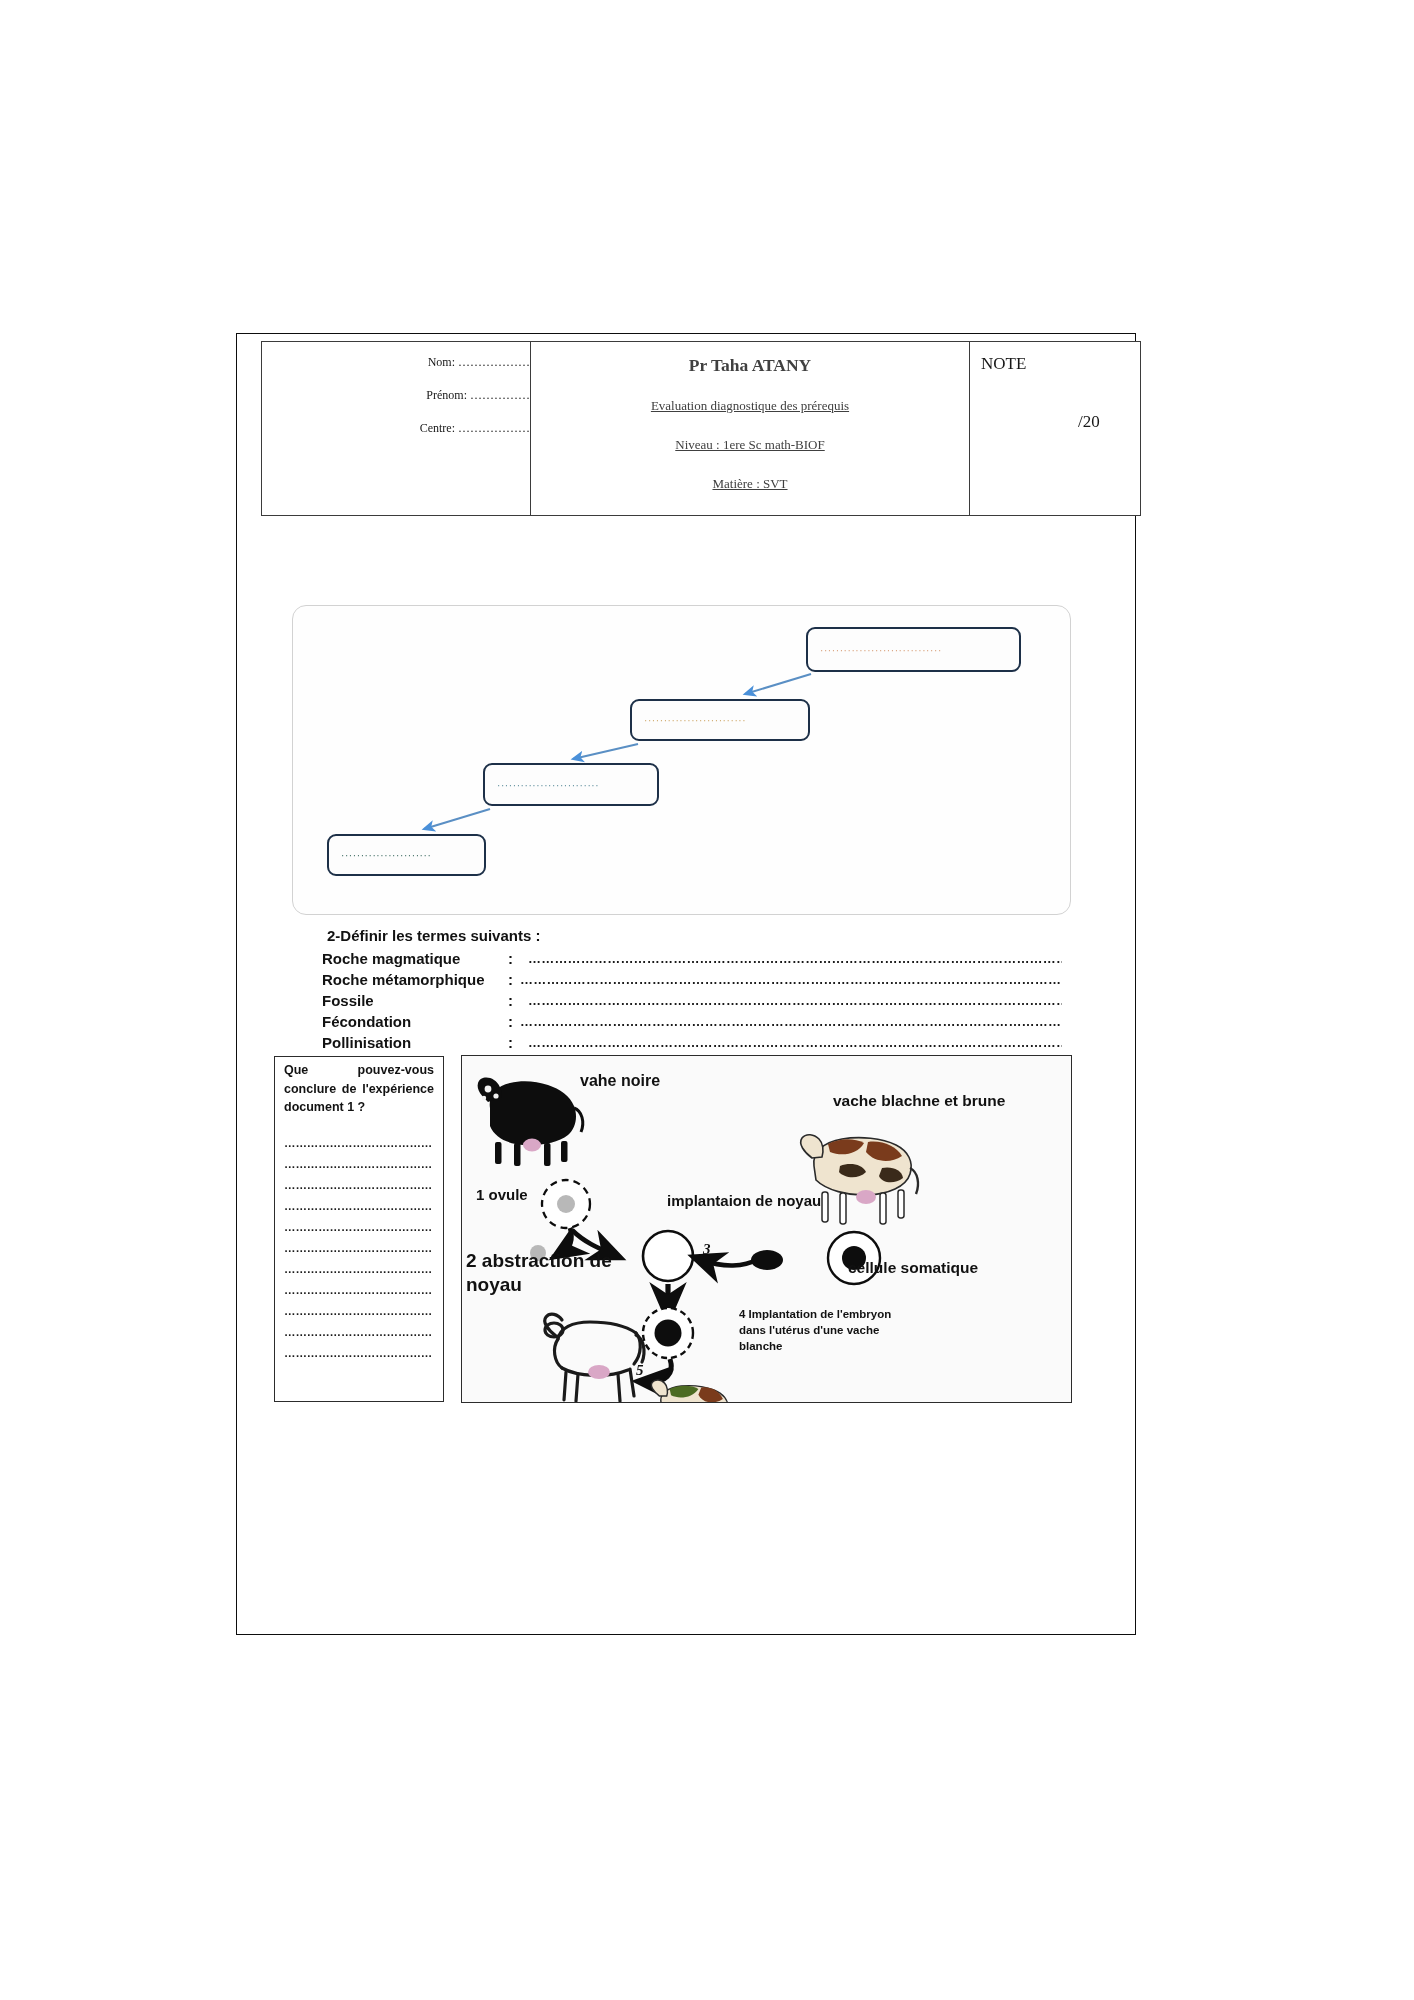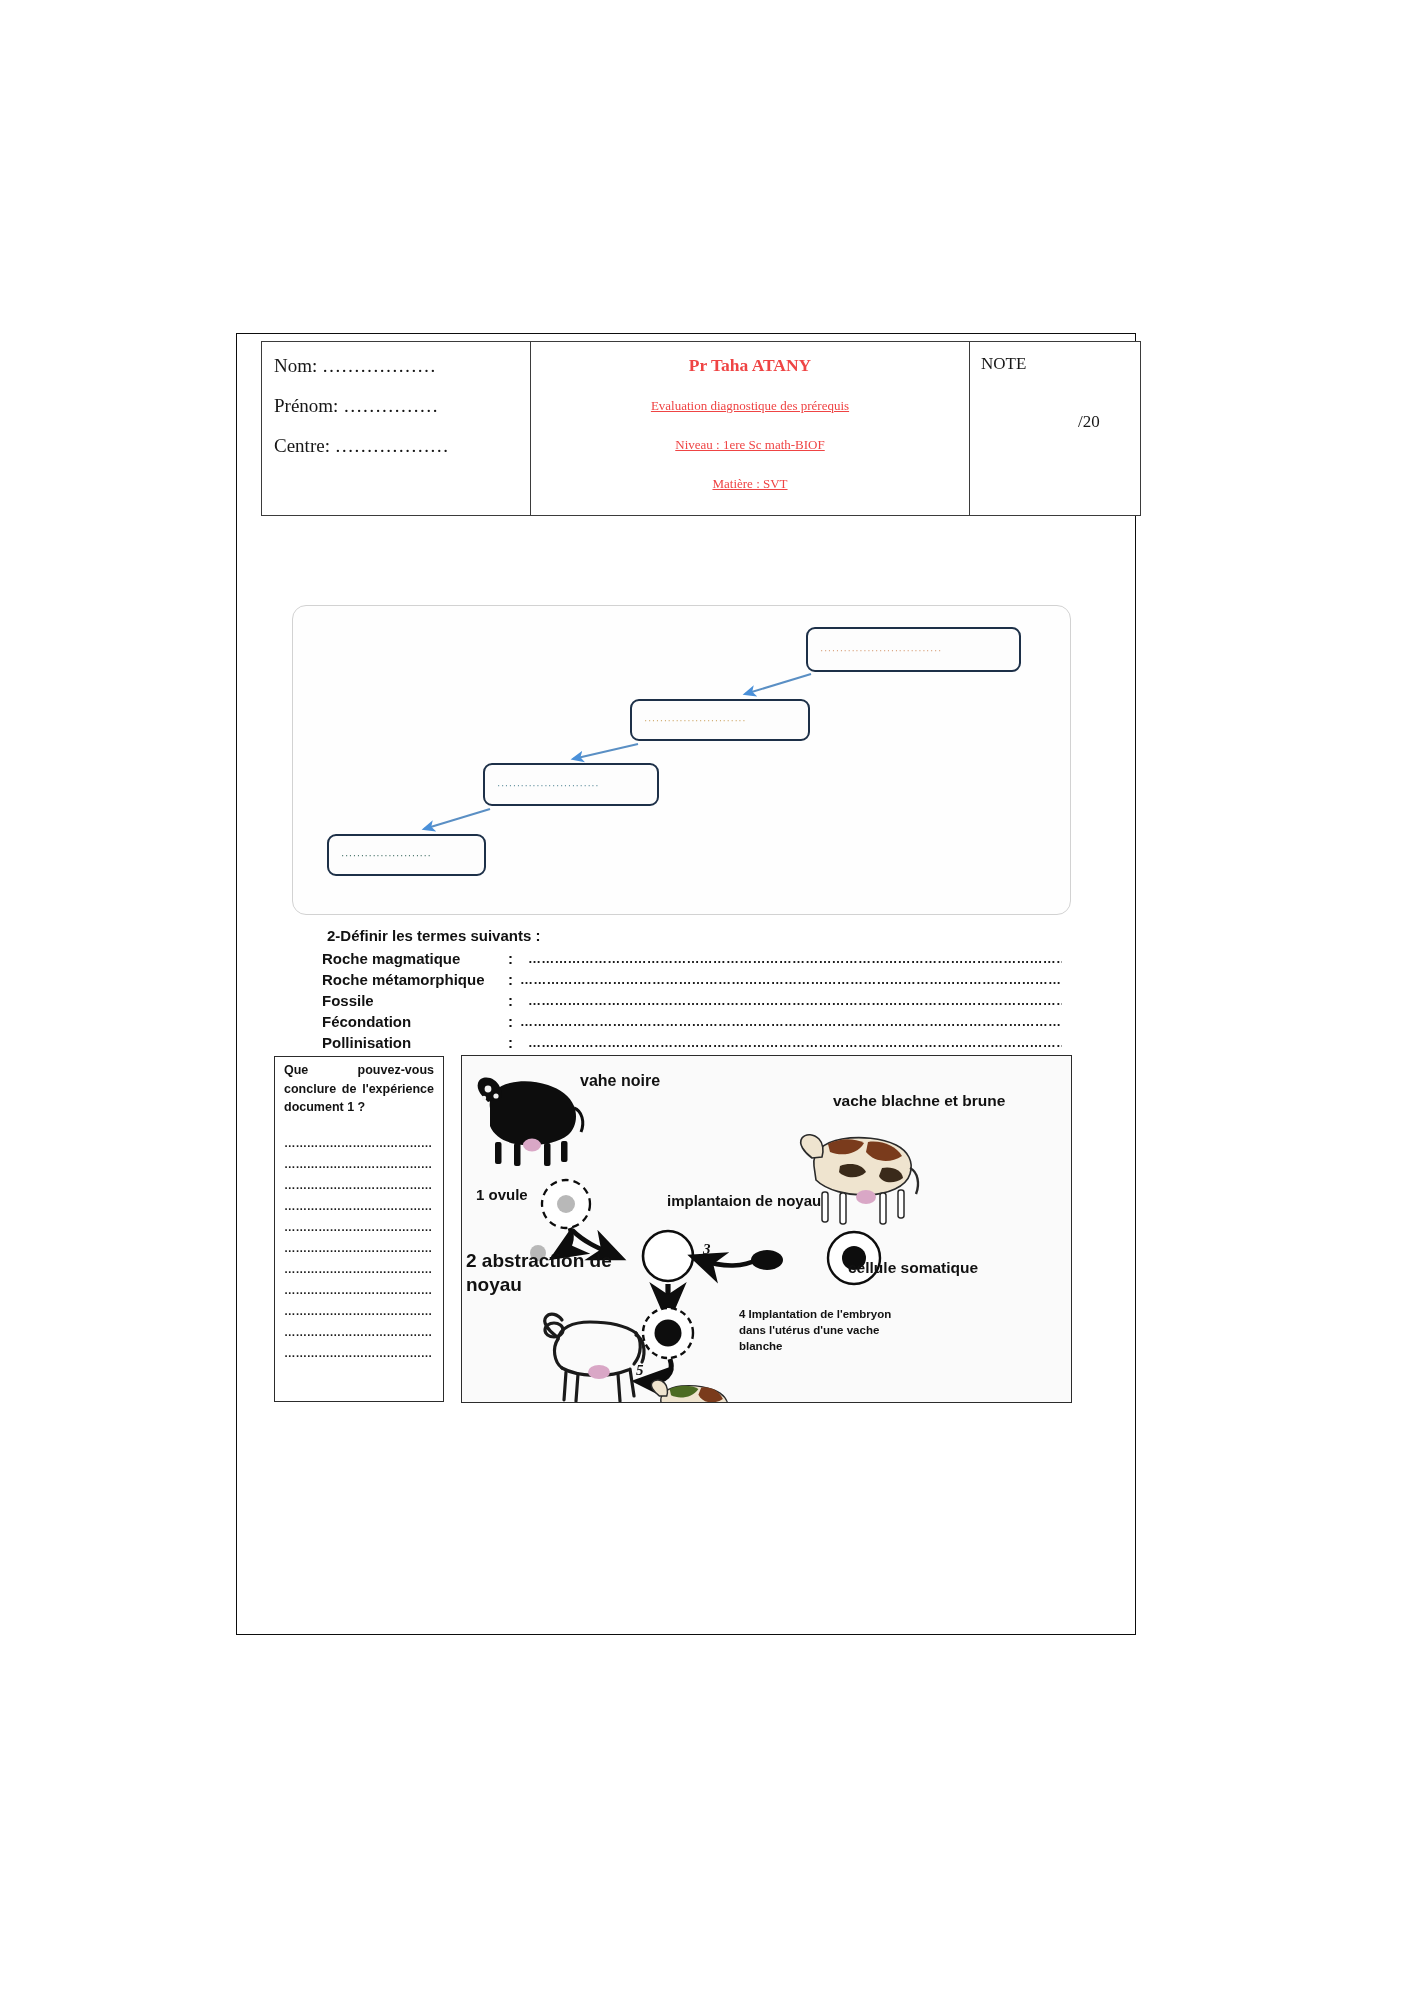--- a/index.html
+++ b/index.html
@@ -44,30 +44,31 @@
     padding: 0;
     background: #fff;
   }
   .col-ident  { width: 268px; }
   .col-info   { width: 438px; }
   .col-note   { width: 170px; }
 
   .ident-cell {
     padding: 14px 0 0 12px;
     font-family: "Liberation Serif", serif;
-    font-size: 19px;
+    font-size: 12px;
     color: #171717;
     line-height: 1;
+    text-align: right;
   }
   .ident-row { margin-bottom: 21px; white-space: nowrap; }
 
   .info-cell {
     text-align: center;
     font-family: "Liberation Serif", serif;
-    color: #ef4444;
+    color: #404040;
     padding-top: 13px;
   }
   .info-teacher {
     font-weight: bold;
     font-size: 17.5px;
     margin-bottom: 22px;
   }
   .info-line {
     font-size: 13px;
     margin-bottom: 23px;

